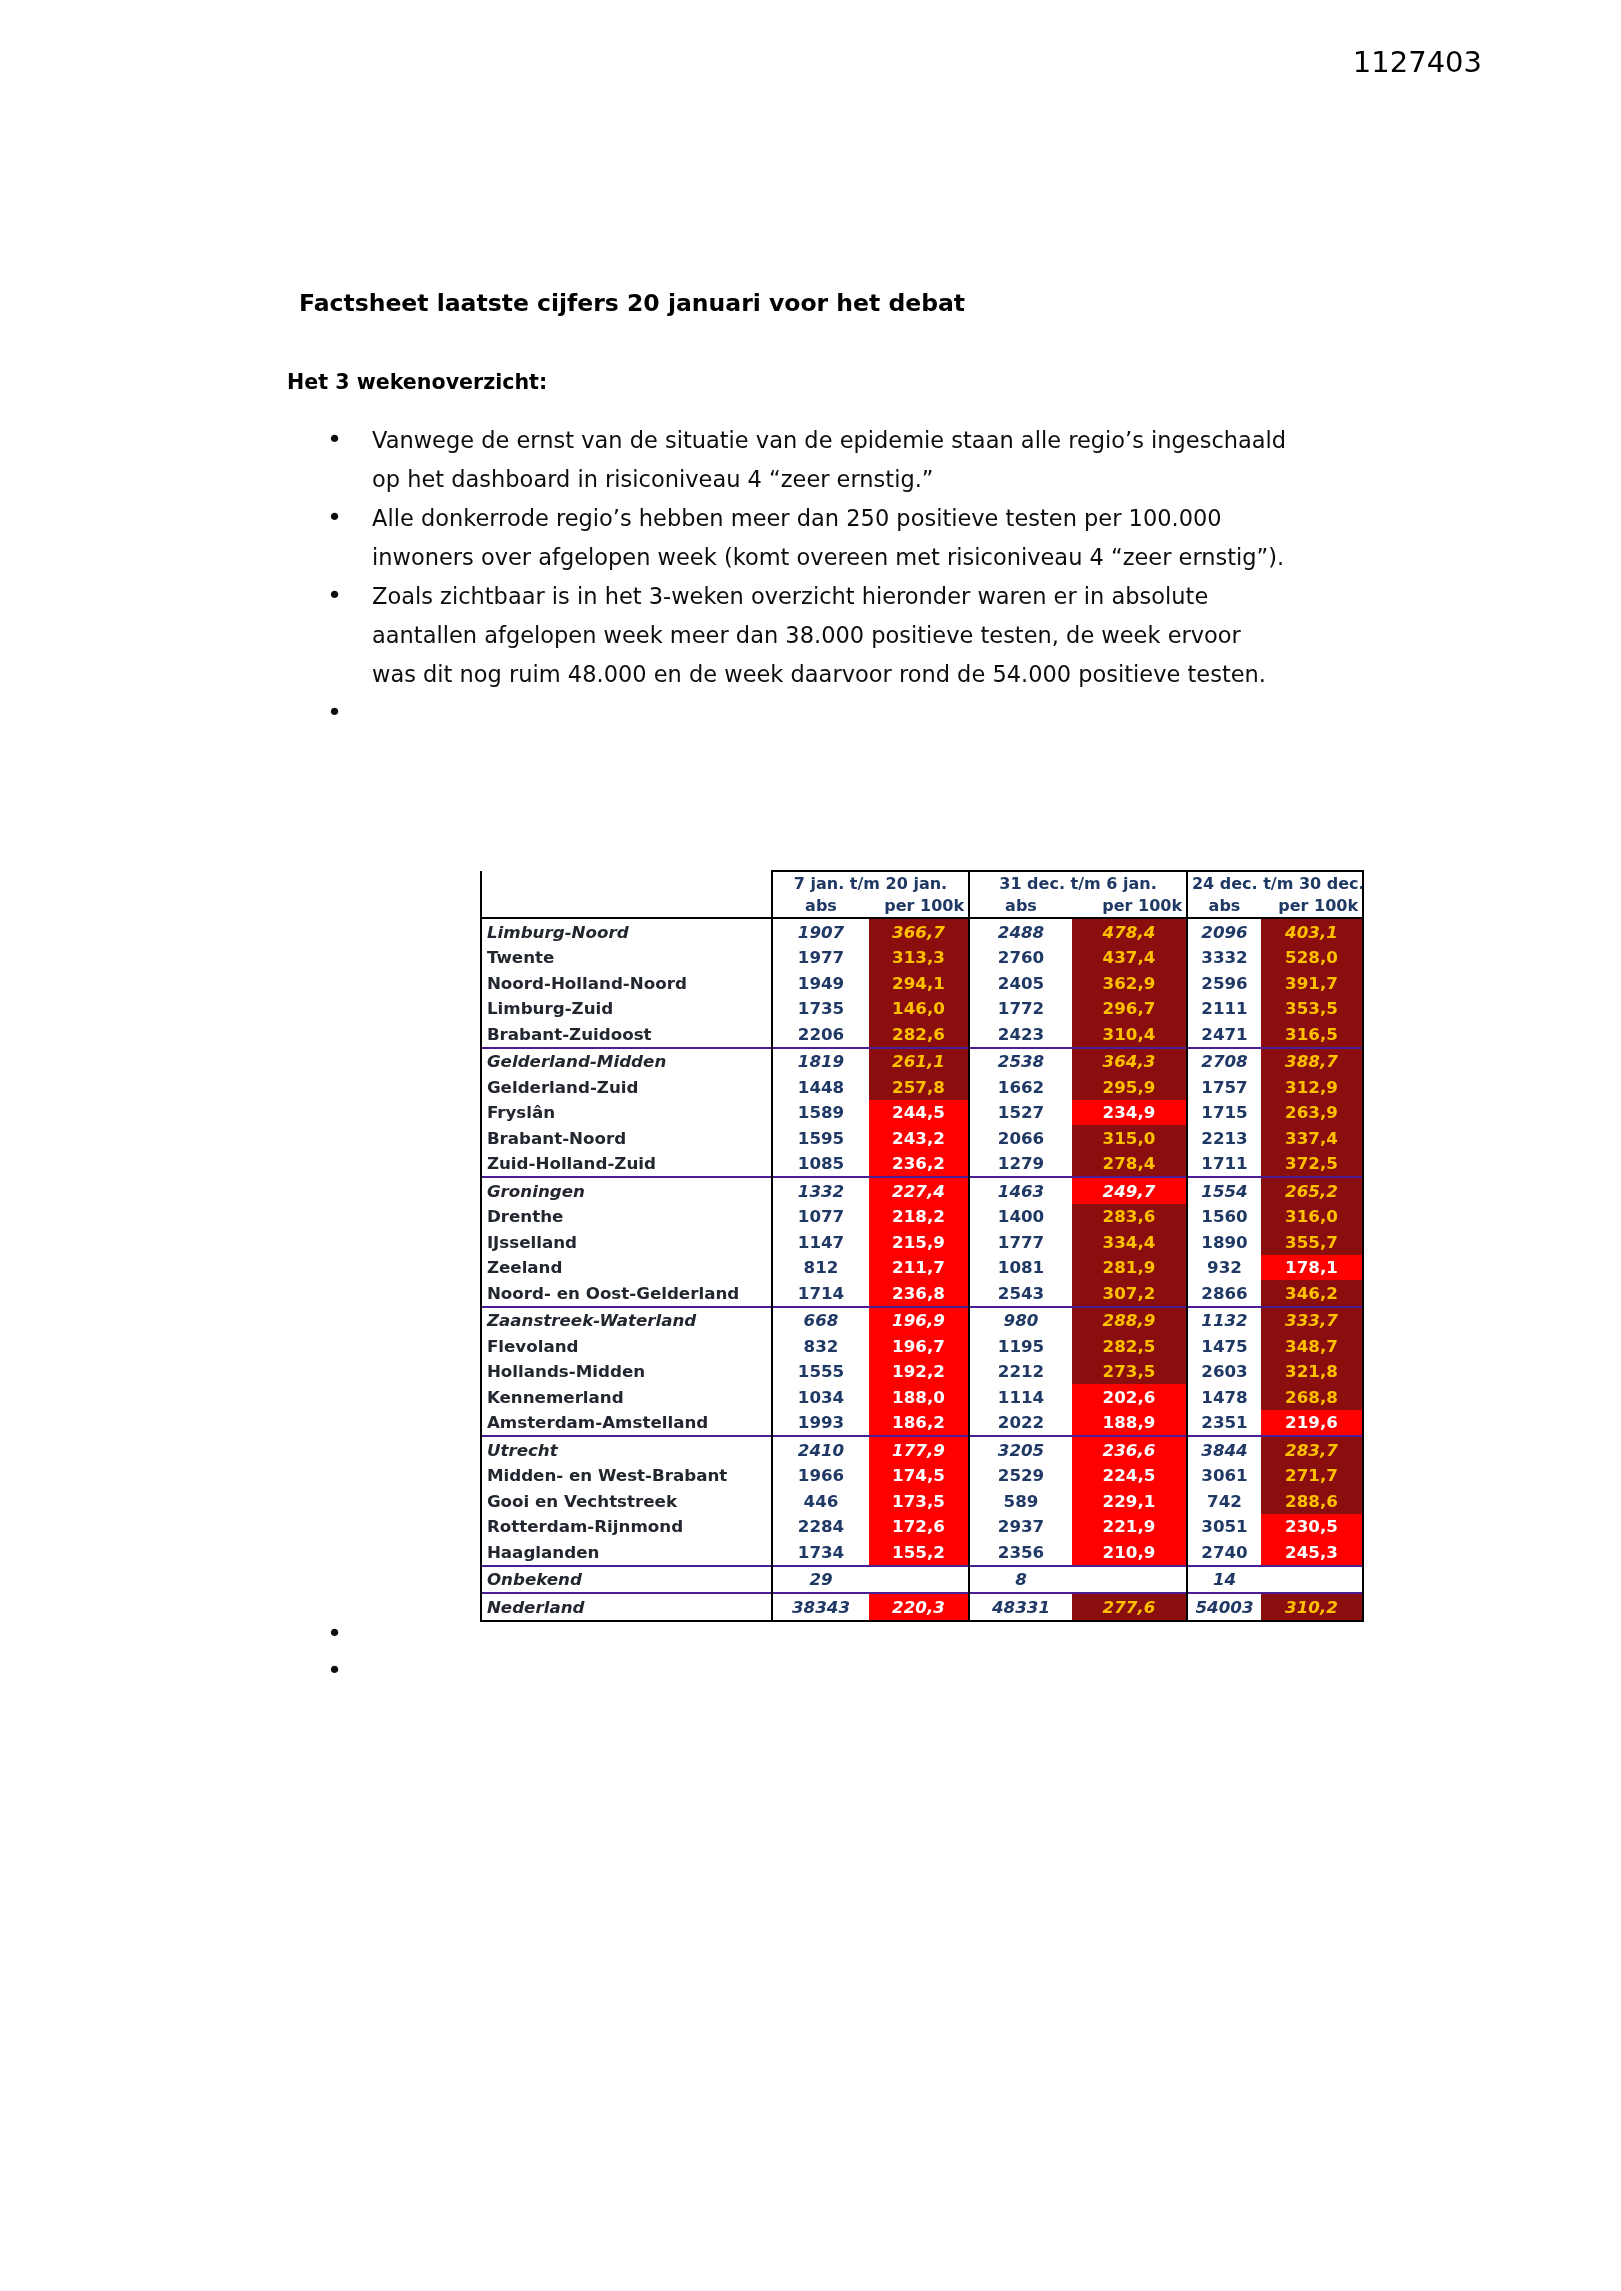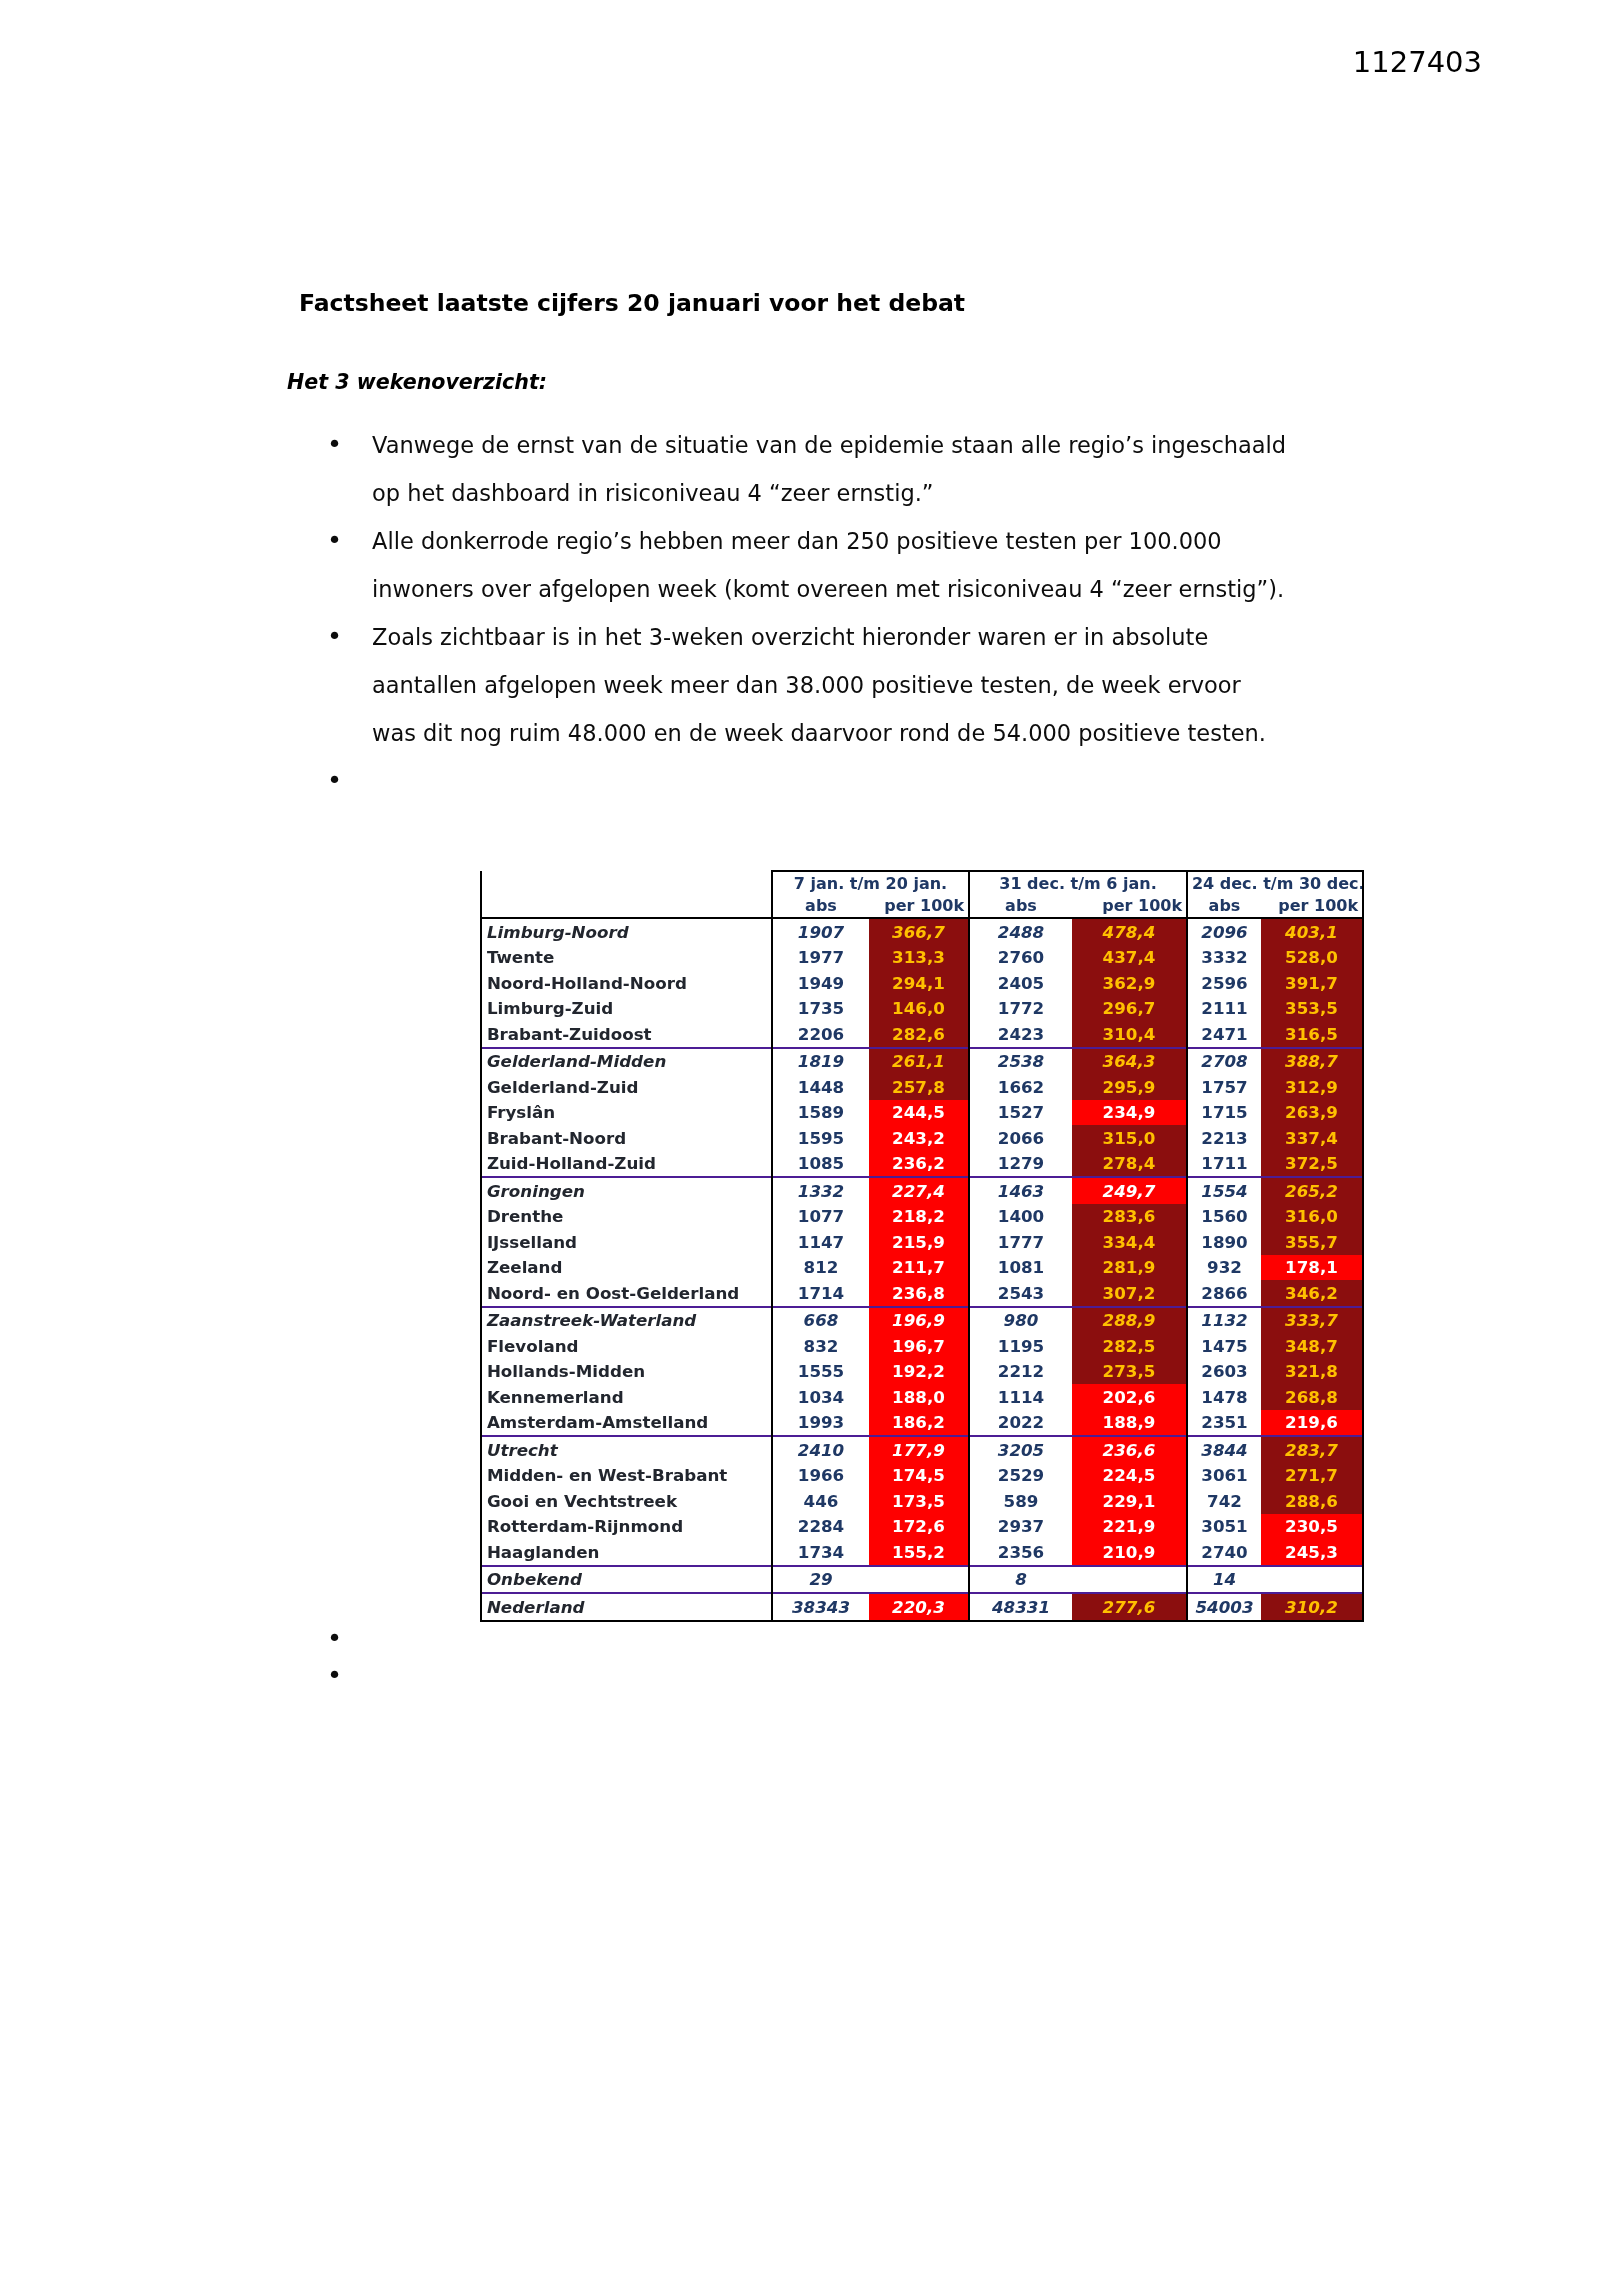--- a/index.html
+++ b/index.html
@@ -29,32 +29,31 @@
     color: #000;
   }
   .section-heading {
     position: absolute;
     left: 287px;
     top: 370px;
     margin: 0;
     font-size: 20.6px;
     font-weight: bold;
     color: #000;
-    font-style: italic;
   }
   ul.bullets {
     position: absolute;
     left: 323px;
     top: 421px;
     width: 965px;
     margin: 0;
     padding: 0;
     list-style: none;
     font-size: 22.5px;
-    line-height: 48px;
+    line-height: 39px;
     color: #0d0d0d;
   }
   ul.bullets li { position: relative; padding-left: 49px; min-height: 34px; }
   ul.bullets li::before {
     content: "\2022";
     position: absolute;
     left: 3.9px;
     top: -1px;
     font-size: 25.5px;
   }

